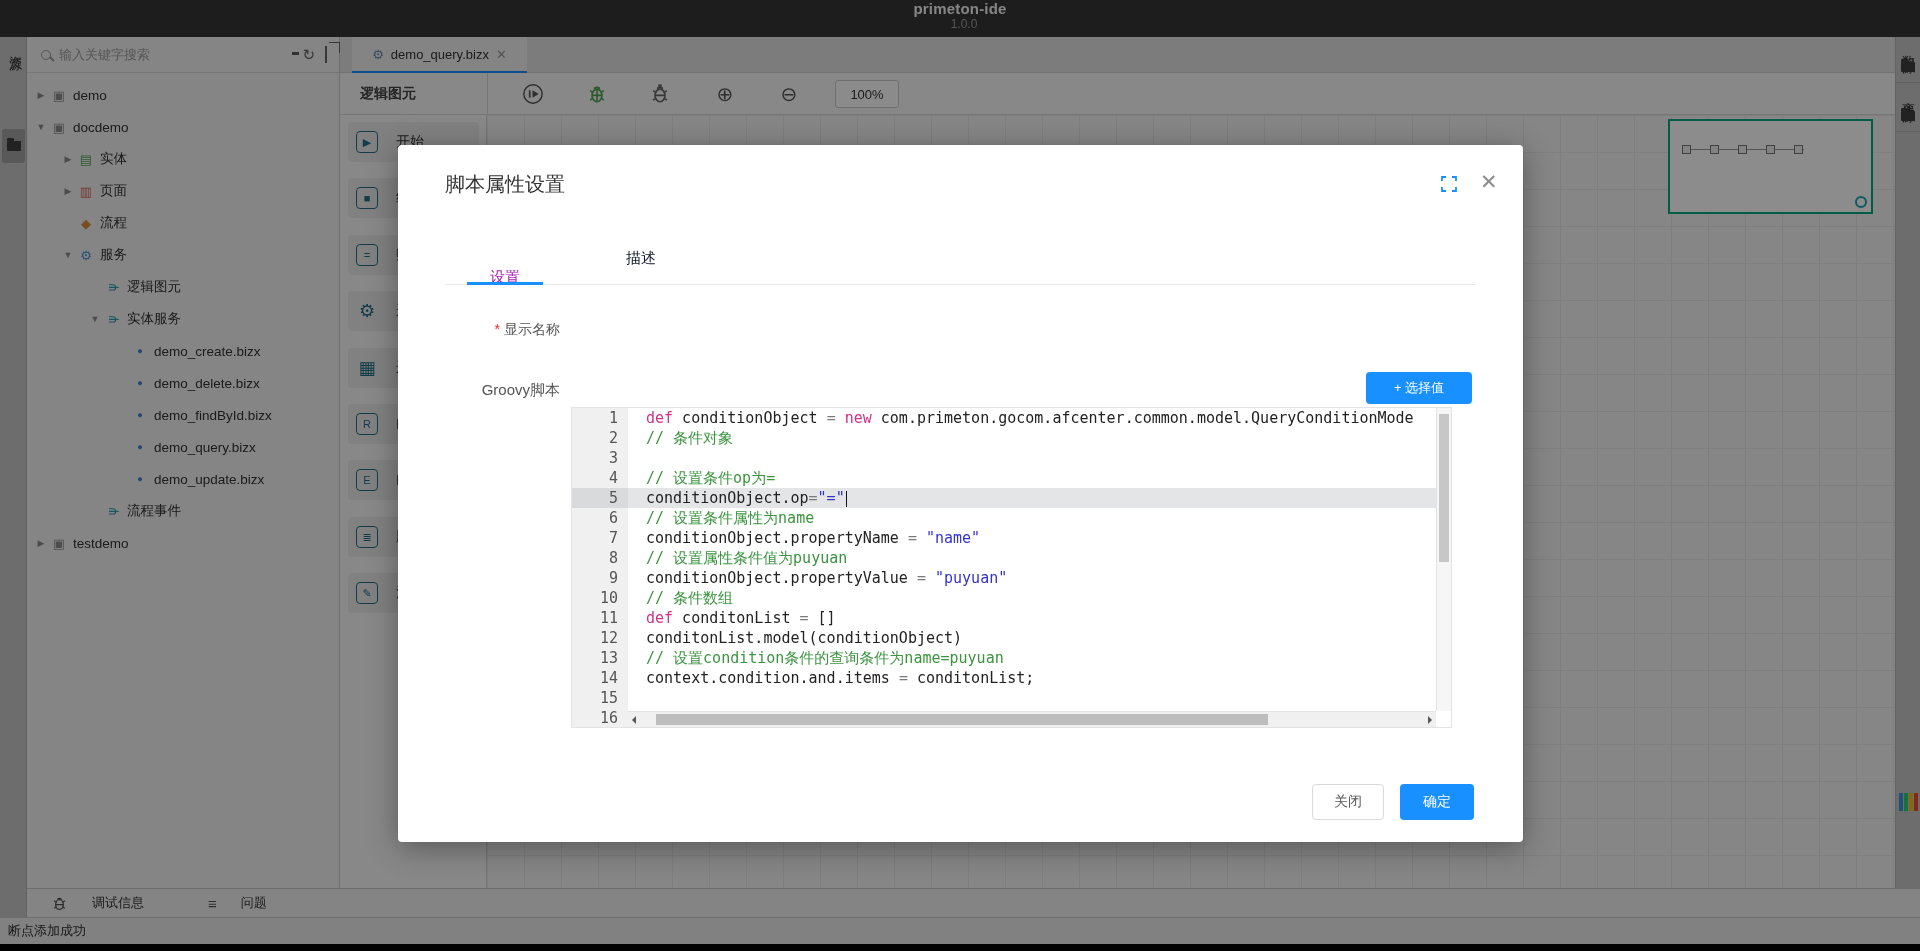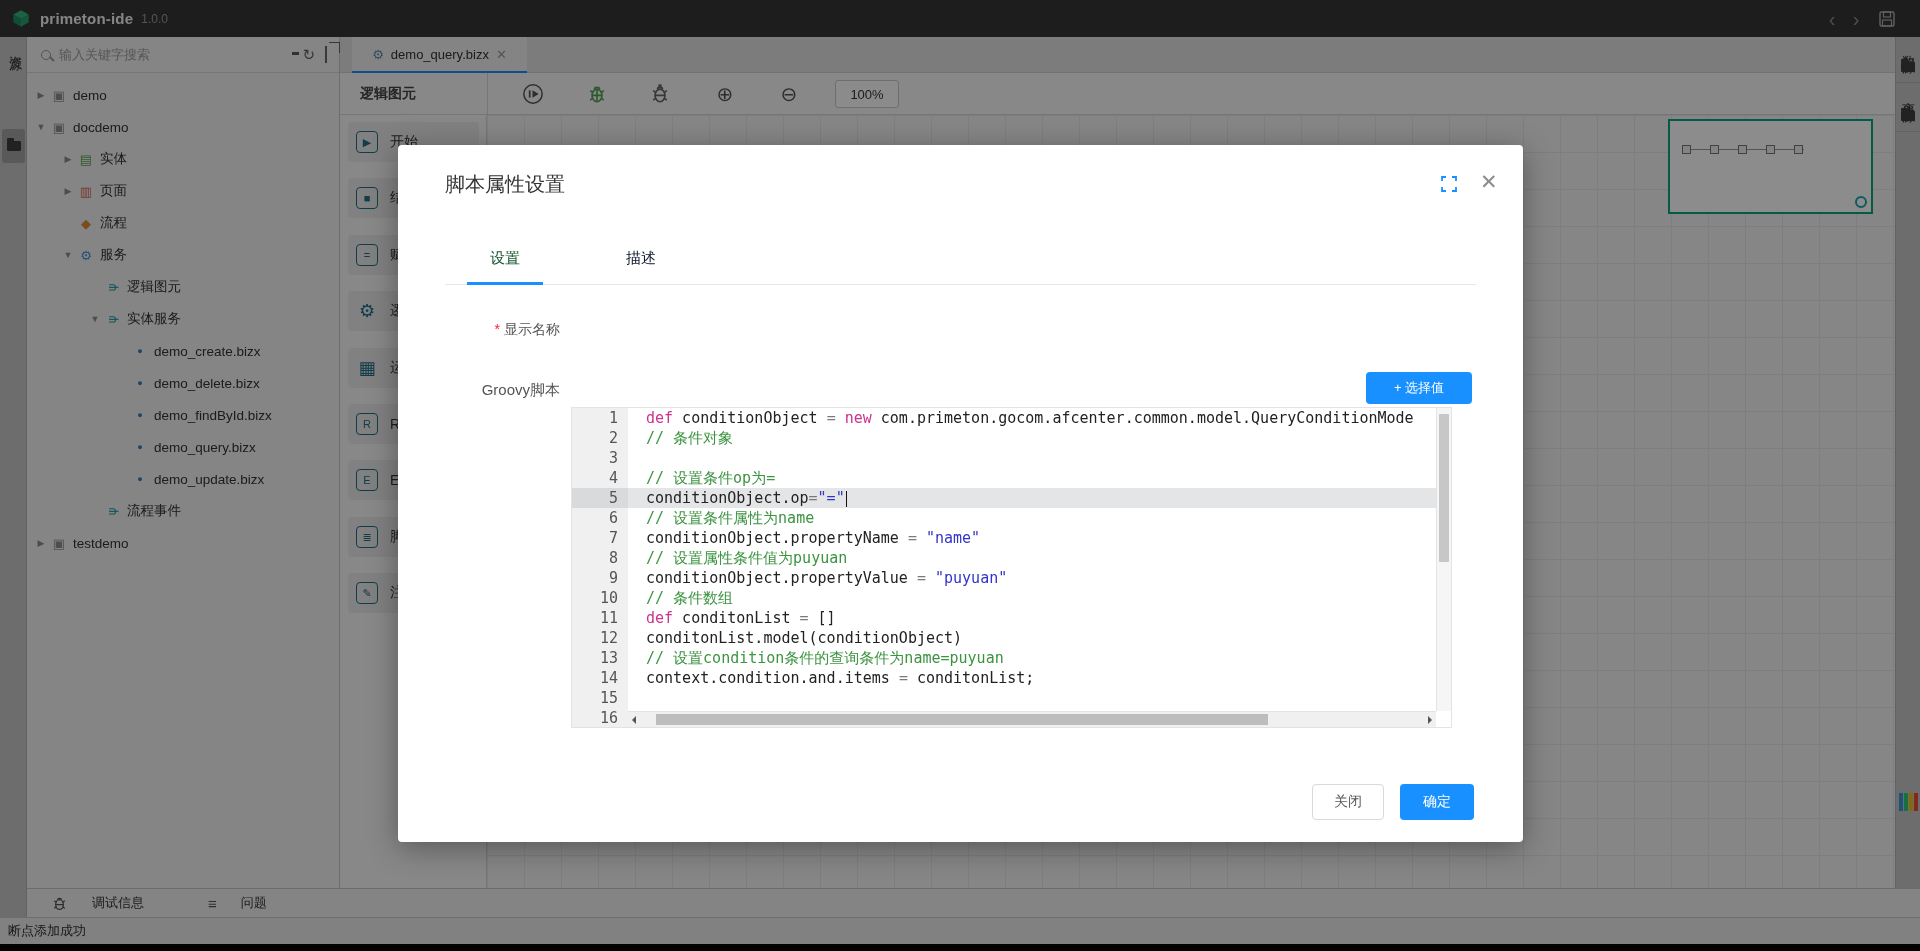--- a/index.html
+++ b/index.html
@@ -1,21 +1,21 @@
 <!DOCTYPE html>
 <html><head>
 <meta charset="utf-8">
 <style>
   * { margin:0; padding:0; box-sizing:border-box; }
   html,body { width:1920px; height:951px; overflow:hidden; background:#888; }
   body { font-family:"Liberation Sans","DejaVu Sans",sans-serif; font-size:13px; color:#333; }
   .screen { position:relative; width:1920px; height:951px; background:#f0f0f0; overflow:hidden; }
 
   
-  .titlebar { position:absolute; left:0; top:0; width:1920px; height:37px; background:#363636; display:flex; align-items:center; padding:0 10px; }
+  .titlebar { position:absolute; left:0; top:0; width:1920px; height:37px; background:#363636; display:flex; align-items:center; padding:0 10px;flex-direction:column; }
   .logo { width:22px; height:22px; margin-right:8px; }
   .app-title { color:#f2f2f2; font-size:15px; font-weight:bold; letter-spacing:.2px; }
   .app-version { color:#9a9a9a; font-size:12px; margin-left:8px; }
   .tb-spacer { flex:1; }
   .nav-arrow { color:#8f8f8f; font-size:20px; line-height:20px; width:24px; text-align:center; cursor:default; }
   .save-ic { width:18px; height:18px; margin-left:10px; margin-right:14px; }
 
   
   .activitybar { position:absolute; left:0; top:37px; width:27px; height:880px; background:#c6c6c6; border-right:1px solid #b2b2b2; }
   .vtext { writing-mode:vertical-rl; text-orientation:upright; letter-spacing:3px; font-size:13px; color:#2e2e2e; }
@@ -64,21 +64,21 @@
   .tool-div { position:absolute; left:147px; top:0; width:1px; height:42px; background:#d8d8d8; }
   .tool-ic { position:absolute; top:8px; width:26px; height:26px; display:flex; align-items:center; justify-content:center; cursor:pointer; }
   .circ-math { font-size:20px; color:#555; font-family:"DejaVu Sans",sans-serif; }
   .zoombox { position:absolute; left:495px; top:7px; width:64px; height:28px; border:1px solid #c9c9c9; border-radius:3px; background:#fdfdfd; display:flex; align-items:center; justify-content:center; font-size:13px; color:#333; cursor:pointer; }
 
   
   .palette { position:absolute; left:340px; top:115px; width:147px; height:773px; background:#f7f7f7; border-right:1px solid #d8d8d8; }
   .pal-item { position:absolute; left:8px; width:131px; height:40px; background:#ececec; border-radius:4px; display:flex; align-items:center; padding-left:8px; cursor:grab; }
   .pal-ic { width:22px; height:22px; border:1.5px solid #236e87; border-radius:4px; color:#236e87; font-size:11px; display:flex; align-items:center; justify-content:center; flex:none; }
   .pal-ic.nobox { border:none; font-size:18px; }
-  .pal-label { margin-left:12px; font-size:14px; color:#333; white-space:nowrap; }
+  .pal-label { margin-left:18px; font-size:14px; color:#333; white-space:nowrap; }
 
   
   .canvas { position:absolute; left:487px; top:115px; width:1408px; height:773px; background-color:#f4f4f4;
     background-image:linear-gradient(to right,#e5e5e5 1px,transparent 1px),linear-gradient(to bottom,#e5e5e5 1px,transparent 1px);
     background-size:37px 37px; }
   .minimap { position:absolute; left:1181px; top:4px; width:205px; height:95px; background:#fff; border:2px solid #00a87e; }
   .mm-line { position:absolute; left:14px; top:28px; width:120px; height:1px; background:#9a9a9a; }
   .mm-node { position:absolute; top:24px; width:9px; height:9px; border:1px solid #777; background:#eee; }
   .mm-dot { position:absolute; right:4px; bottom:4px; width:12px; height:12px; border:2px solid #18a5b5; border-radius:50%; background:#fff; }
 
@@ -98,21 +98,21 @@
   .statusbar { position:absolute; left:0; top:917px; width:1920px; height:27px; background:#ebebeb; border-top:1px solid #c9c9c9; display:flex; align-items:center; padding-left:8px; font-size:13px; color:#2f2f2f; }
   .bottomedge { position:absolute; left:0; top:944px; width:1920px; height:7px; background:#050505; }
 
   
   .mask { position:absolute; left:0; top:0; width:1920px; height:951px; background:rgba(0,0,0,0.45); z-index:10; }
   .modal { position:absolute; left:398px; top:145px; width:1125px; height:697px; background:#fff; border-radius:4px; box-shadow:0 6px 30px rgba(0,0,0,.35); z-index:20; }
   .m-title { position:absolute; left:47px; top:26px; font-size:20px; font-weight:500; color:#333; }
   .m-fs { position:absolute; left:1042px; top:30px; width:18px; height:18px; cursor:pointer; }
   .m-close { position:absolute; left:1082px; top:24px; font-size:21px; color:#8c8c8c; cursor:pointer; line-height:26px; }
   .m-tab { position:absolute; top:104px; width:76px; text-align:center; font-size:15px; cursor:pointer; }
-  .m-tab.active { color:#14532d; }
+  .m-tab.active { color:#a21caf;margin-top:19px; }
   .m-tab.idle { color:#0f172a; }
   .m-underline { position:absolute; left:69px; top:137px; width:76px; height:3px; background:#1890ff; z-index:2; }
   .m-sep { position:absolute; left:47px; top:139px; width:1031px; height:1px; background:#e8e8e8; }
   .m-name-label { position:absolute; left:0; top:176px; width:162px; text-align:right; font-size:14px; color:#555; }
   .m-star { color:#f5222d; margin-right:4px; }
   .m-name-input { position:absolute; left:235px; top:167px; width:839px; height:34px; border:1px solid #d9d9d9; border-radius:4px; padding:0 12px; font-size:14px; color:#333; outline:none; font-family:"Liberation Sans",sans-serif; }
   .m-groovy-label { position:absolute; left:0; top:236px; width:162px; text-align:right; font-size:15px; color:#555; }
   .m-select-btn { position:absolute; left:968px; top:227px; width:106px; height:32px; background:#1890ff; color:#fff; border:none; border-radius:4px; font-size:13px; cursor:pointer; font-family:"Liberation Sans",sans-serif; }
 
   

